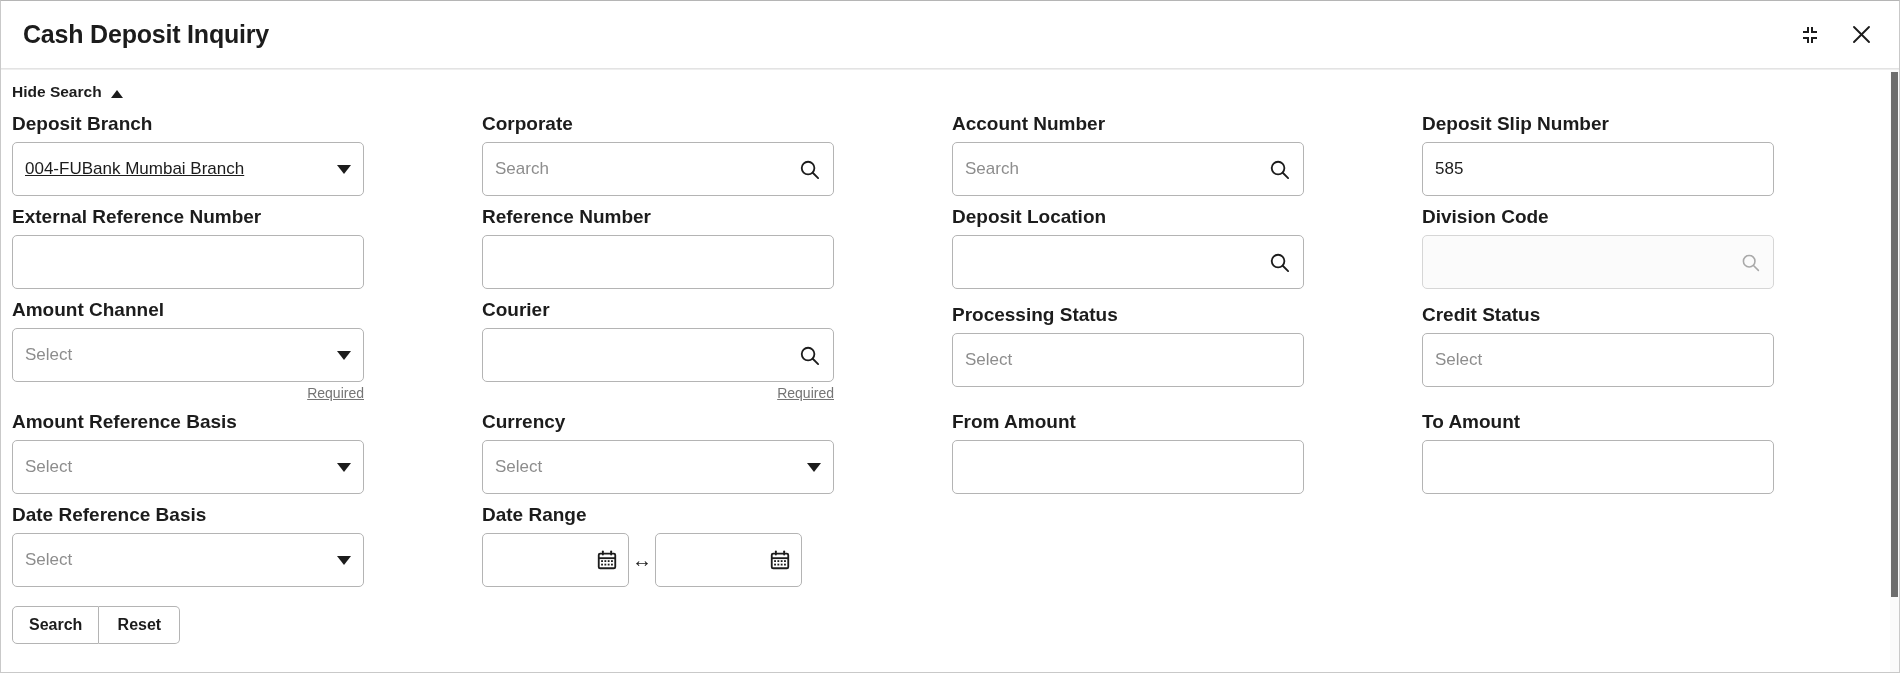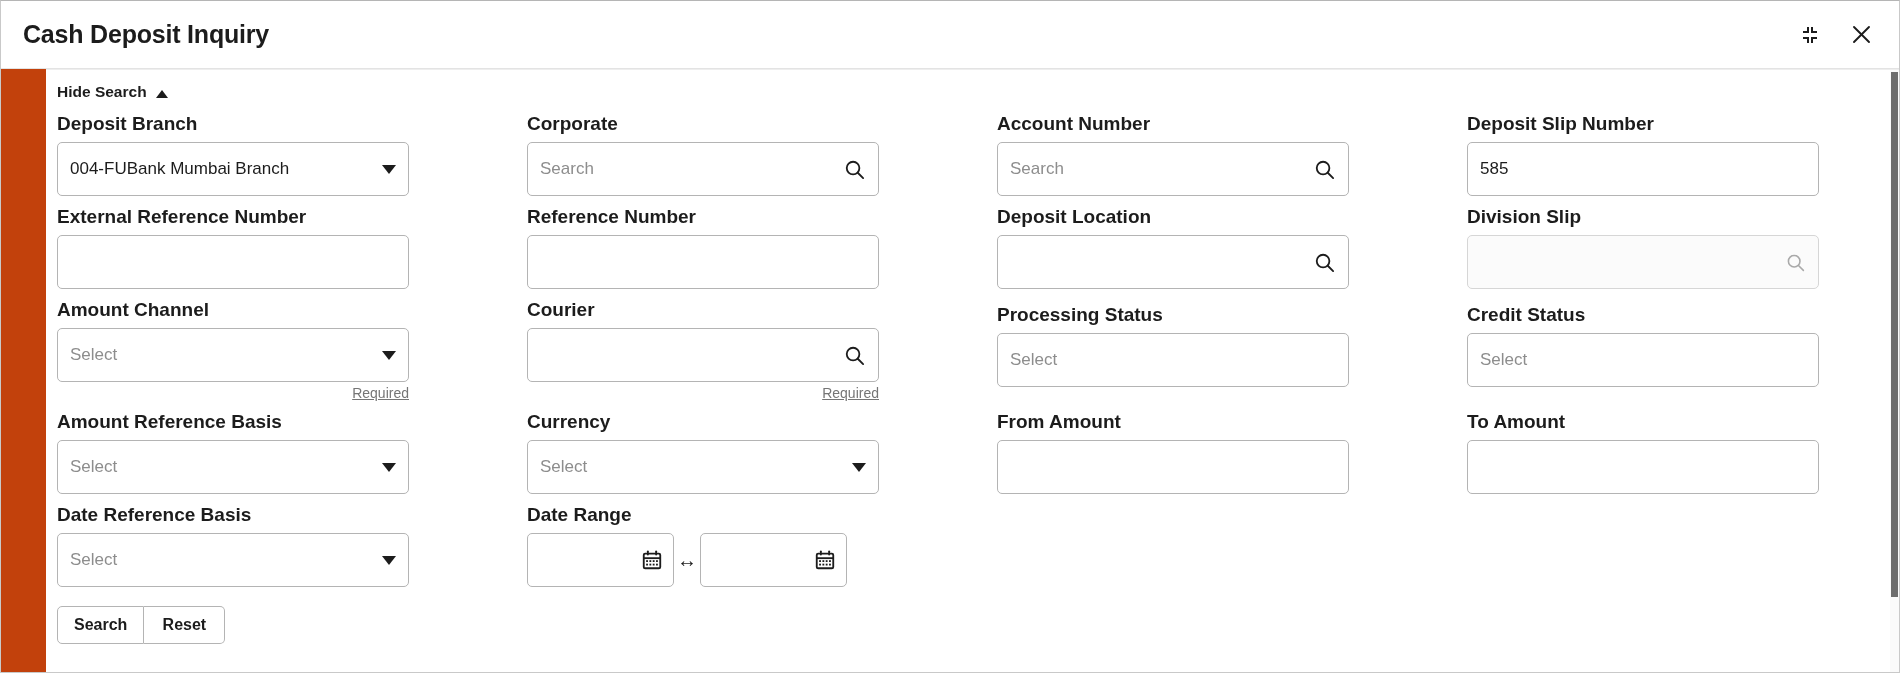--- a/index.html
+++ b/index.html
@@ -56,21 +56,20 @@
     padding: 2px;
   }
 
   
   .body-area {
     position: relative;
     flex: 1 1 auto;
     background: #ffffff;
     border-top: 1px solid #eeeeee;
     overflow: hidden;
-    margin-left: 45px;
   }
   .scrollbar-track {
     position: absolute;
     top: 0;
     right: 0;
     width: 9px;
     height: 100%;
     background: #fafafa;
   }
   .scrollbar-thumb {
@@ -151,21 +150,21 @@
     border: none;
     outline: none;
     background: transparent;
     width: 100%;
     height: 100%;
     font-family: inherit;
     font-size: 17px;
     color: #1c1c1c;
   }
   .control input::placeholder { color: #8d8d8d; }
-  .control .value-text { font-size: 17px; color: #1c1c1c; }
+  .control .value-text { font-size: 17px; color: #1c1c1c; text-decoration: underline; }
   .control .placeholder-text { font-size: 17px; color: #8d8d8d; }
 
   .caret-down {
     width: 0; height: 0;
     border-left: 7px solid transparent;
     border-right: 7px solid transparent;
     border-top: 9px solid #1c1c1c;
     margin-left: auto;
     flex: 0 0 auto;
   }
@@ -321,21 +320,21 @@
           <span class="trailing-icon">
             <svg width="23" height="23" viewBox="0 0 24 24" aria-hidden="true">
               <circle cx="10.5" cy="10.5" r="6.6" fill="none" stroke="#1c1c1c" stroke-width="1.9"></circle>
               <line x1="15.4" y1="15.4" x2="21" y2="21" stroke="#1c1c1c" stroke-width="1.9" stroke-linecap="round"></line>
             </svg>
           </span>
         </div>
       </div>
 
       <div class="field">
-        <label class="field-label">Division Slip</label>
+        <label class="field-label">Division Code</label>
         <div class="control tall disabled">
           <input type="text" disabled="" style="">
           <span class="trailing-icon">
             <svg width="21" height="21" viewBox="0 0 24 24" aria-hidden="true">
               <circle cx="10.5" cy="10.5" r="6.6" fill="none" stroke="#a9a9a9" stroke-width="1.8"></circle>
               <line x1="15.4" y1="15.4" x2="21" y2="21" stroke="#a9a9a9" stroke-width="1.8" stroke-linecap="round"></line>
             </svg>
           </span>
         </div>
       </div>

